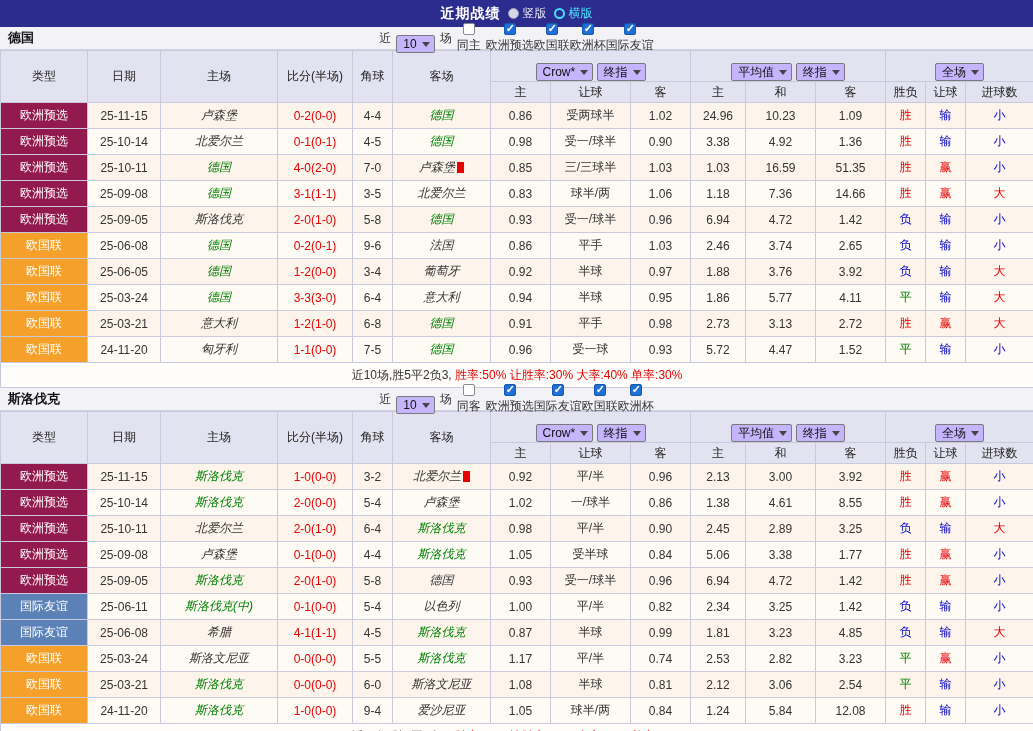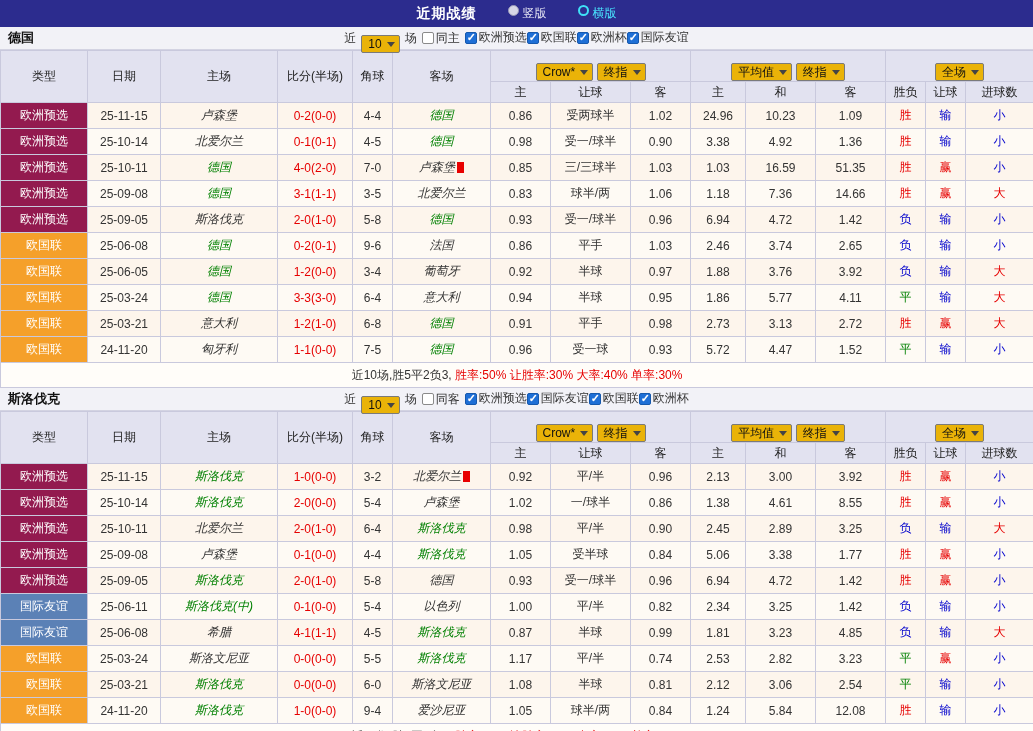--- a/index.html
+++ b/index.html
@@ -5,53 +5,53 @@
   * { box-sizing: border-box; }
   html,body { margin:0; padding:0; }
   body {
     width:1033px; height:731px; overflow:hidden;
     font-family:"Liberation Sans", sans-serif;
     font-size:12px; color:#333; background:#fff;
   }
   
   .topbar {
     height:27px; background:#2c2c8e; color:#fff;
-    display:flex; align-items:center; justify-content:center; gap:31px;
+    display:flex; align-items:center; justify-content:center; gap:7px;
   }
   .topbar-title { font-weight:bold; font-size:14px; letter-spacing:1px; }
-  .layout-option { display:inline-flex; align-items:flex-start; gap:4px; cursor:pointer; color:#e3e3f2; }
+  .layout-option { display:inline-flex; align-items:center; gap:4px; cursor:pointer; color:#e3e3f2; }
   .layout-option.selected { color:#49e6ff; }
   .radio {
     display:inline-block; width:11px; height:11px; border-radius:50%;
     background:#d6d6e6; border:1px solid #9a9ab8;
   }
   .radio.checked {
     width:11px; height:11px; background:#2c2c8e; border:2px solid #3fe0f7;
   }
   
   .filter-row {
     height:23px; background:#f2f2f7; border-bottom:1px solid #d3d3e2;
     display:flex; align-items:center; position:relative;
   }
   .section-title { position:absolute; left:8px; font-weight:bold; font-size:13px; color:#111; }
   .filter-controls { margin:0 auto; display:flex; align-items:center; gap:5px; }
-  label.cb { display:inline-flex; align-items:center; gap:2px; cursor:pointer; }
+  label.cb { display:inline-flex; align-items:center; gap:2px; cursor:pointer;flex-direction:column; }
   .checkbox {
     display:inline-block; width:12px; height:12px; background:#fff;
     border:1px solid #8a8a8a; border-radius:2px; position:relative;
   }
   .checkbox.checked { background:#1e6fd6; border-color:#1558ad; }
   .checkbox.checked::after {
     content:"\2713"; position:absolute; left:1px; top:-2px;
     color:#fff; font-size:11px; font-weight:bold;
   }
   
   .select {
     display:inline-flex; align-items:center; gap:5px;
-    background:#eab308; border:1px solid #7a7a7a; border-radius:2px;
+    background:#c4b5fd; border:1px solid #7a7a7a; border-radius:2px;
     padding:1px 4px 1px 6px; line-height:14px; cursor:pointer; color:#111;margin-top:12px;
   }
   .select-arrow {
     width:0; height:0; border-left:4px solid transparent;
     border-right:4px solid transparent; border-top:5px solid #444;
   }
   
   table { border-collapse:collapse; table-layout:fixed; width:1033px; }
   th, td {
     border:1px solid #c9c9dd; text-align:center; padding:0;

